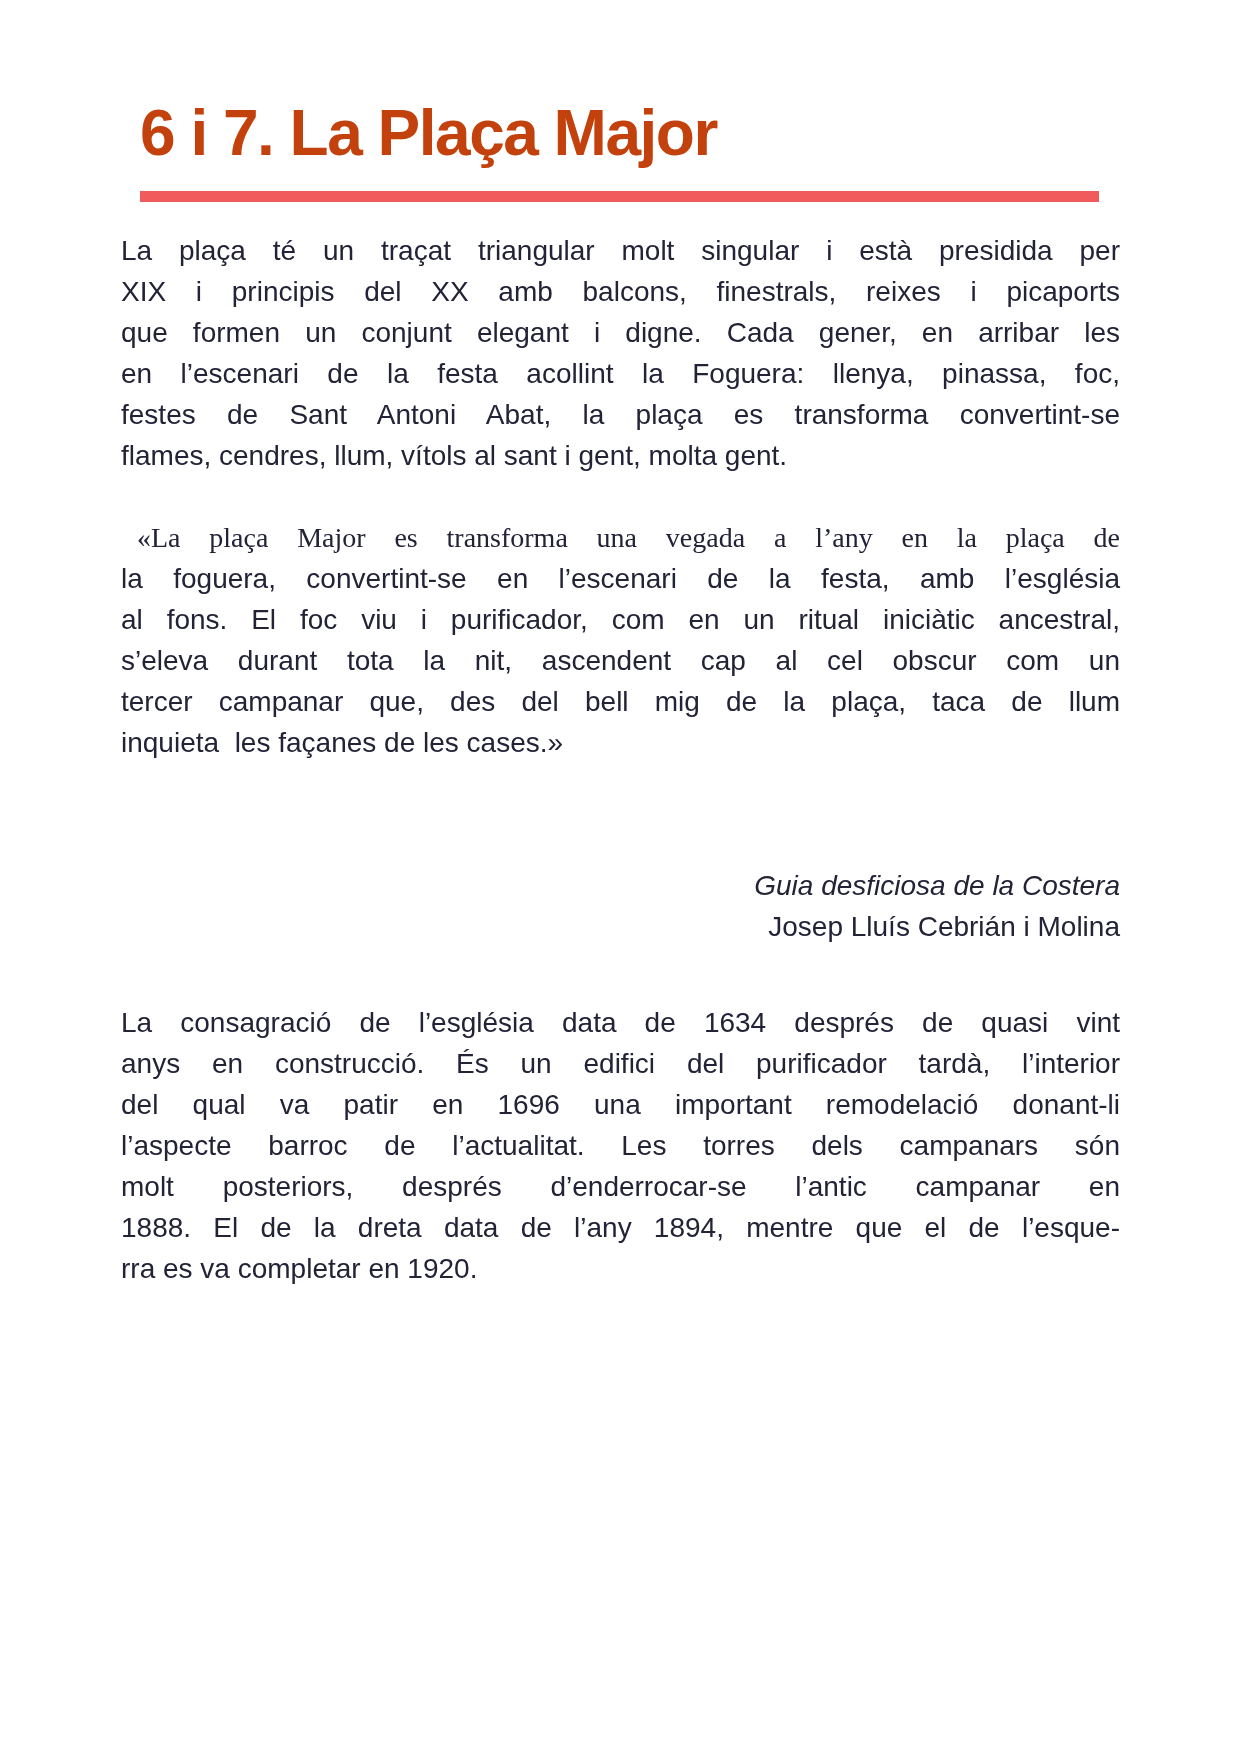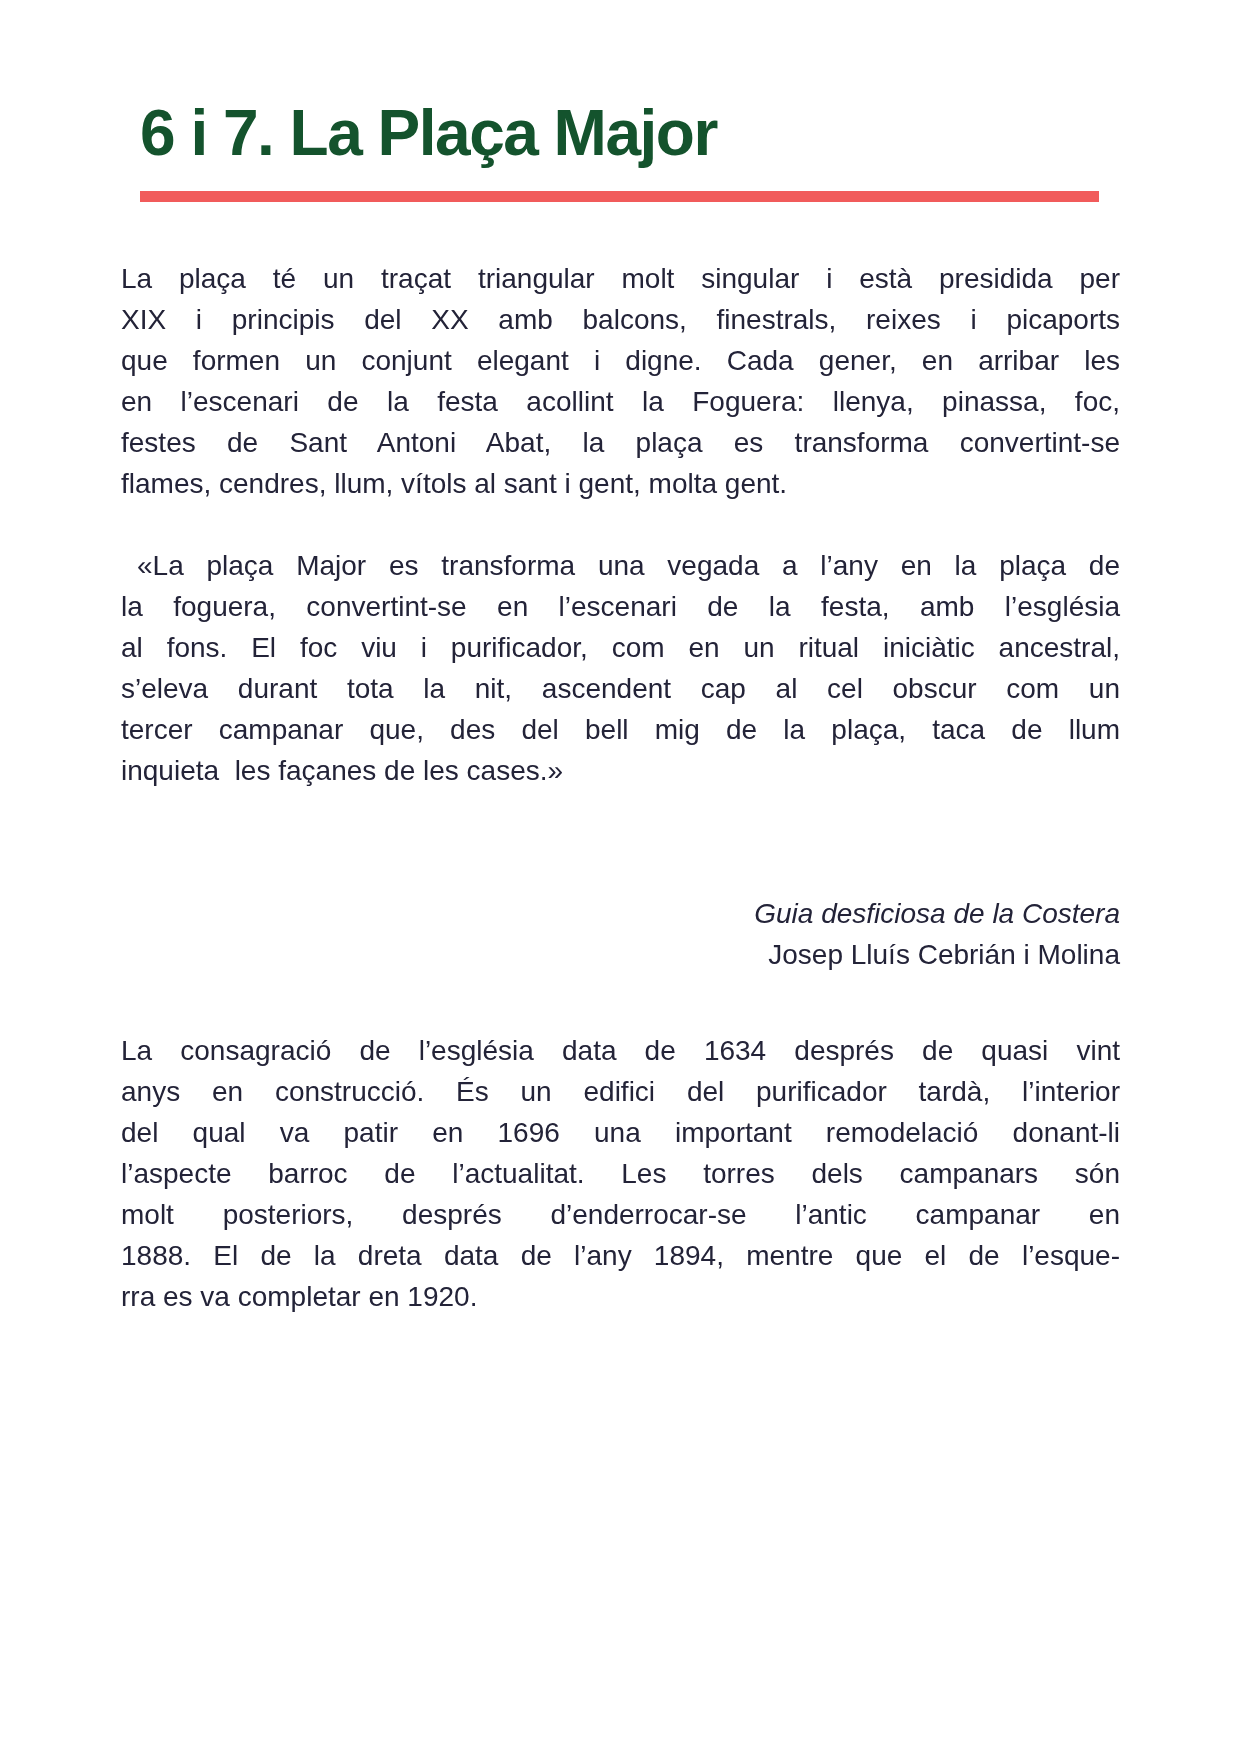--- a/index.html
+++ b/index.html
@@ -21,50 +21,50 @@
     height: 1754px;
     padding: 100px 121px 0 121px;
   }
   .title {
     margin: 0;
     padding-left: 19px;
     font-size: 64px;
     line-height: 1.05;
     font-weight: 700;
     letter-spacing: -1.5px;
-    color: #14532d;
+    color: #c2410c;
     white-space: nowrap;
   }
   .divider {
     height: 11px;
     width: 959px;
     margin: 24px 0 0 19px;
     background: #f15b5b;
   }
   .bodytext {
     font-size: 28px;
     line-height: 41px;
     color: #232338;
   }
   .para { margin: 0; }
-  .para-intro   { margin-top: 56px; }
+  .para-intro   { margin-top: 28px; }
   .para-quote   { margin-top: 41px; }
   .attribution  { margin-top: 102px; text-align: right; }
   .para-history { margin-top: 55px; }
   .line {
     text-align: justify;
     text-align-last: justify;
     white-space: nowrap;
   }
   .line.last {
     text-align: center;
     text-align-last: left;
     white-space: normal;
   }
-  .para-quote .line:first-child { padding-left: 16px; }
+  .para-quote .line:first-child { padding-left: 16px; font-family: Liberation Serif, serif; }
   .attribution .attr-line { line-height: 41px; }
   .attr-work { font-style: italic; }
 </style>
 </head>
 <body>
 
 <div class="page">
 
   <h1 class="title">6 i 7. La Plaça Major</h1>
 

